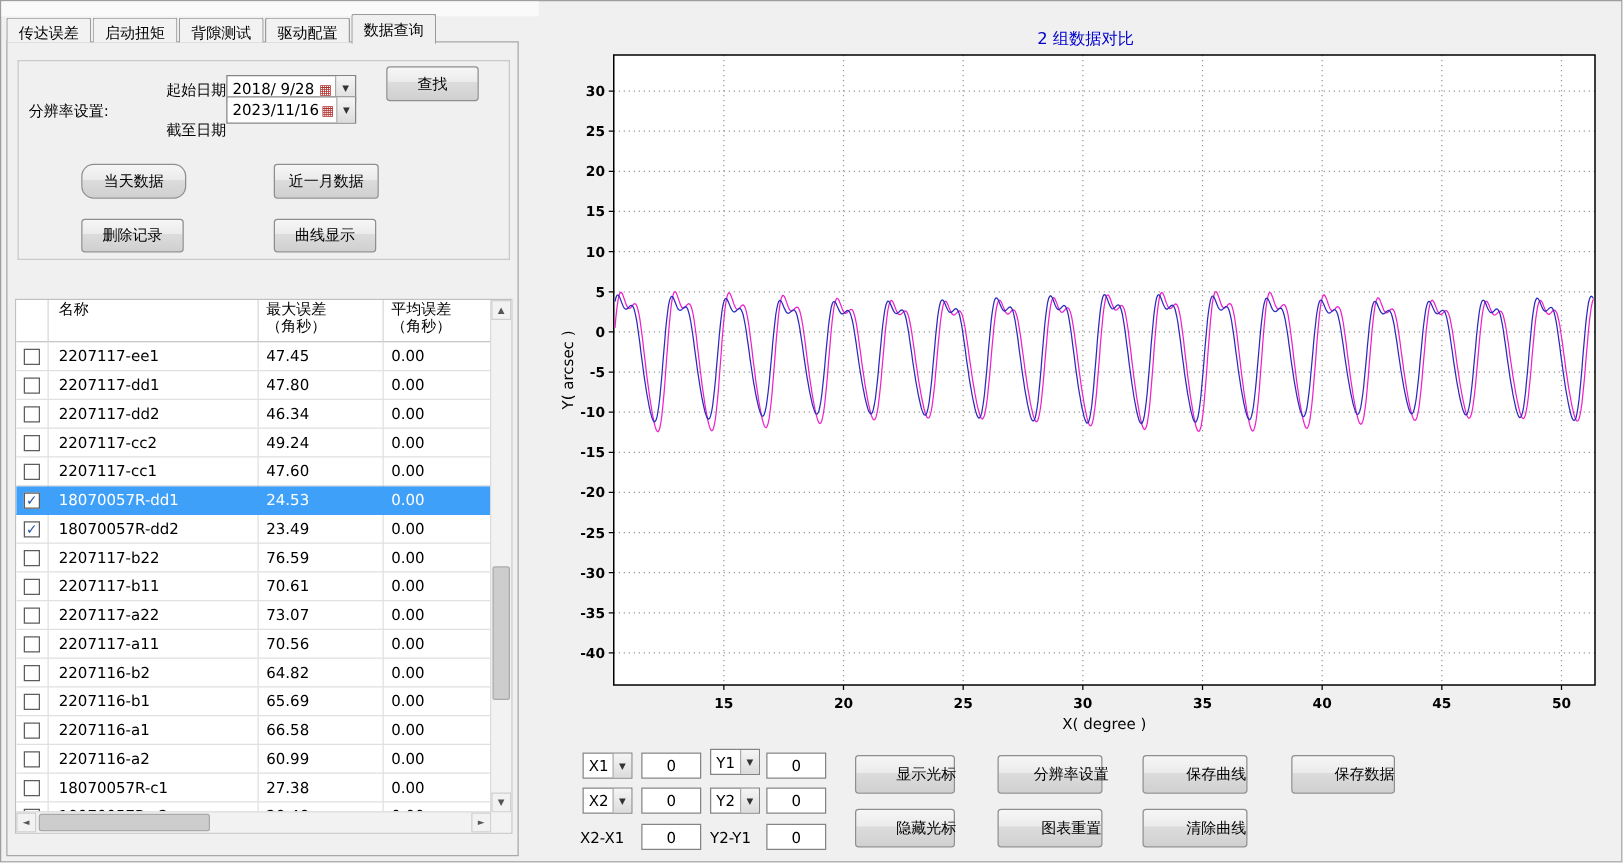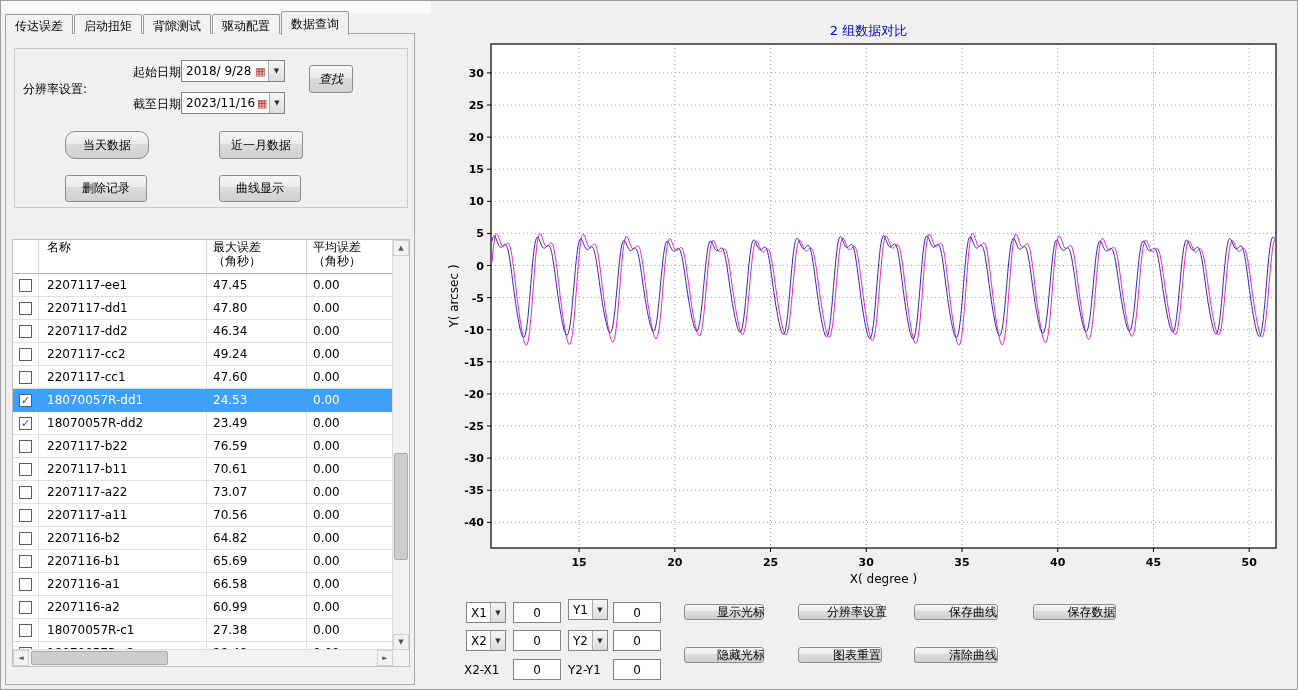--- a/index.html
+++ b/index.html
@@ -17,23 +17,23 @@
   
   .querybox{position:absolute;left:8px;top:14px;width:394px;height:160px;border:1px solid #c9c9c9;background:#f0f0f0;box-sizing:border-box;}
   .q-label{position:absolute;left:8px;top:32px;}
   .lbl-start{position:absolute;left:118px;top:15px;}
   .lbl-end{position:absolute;left:118px;top:47px;}
   .date{position:absolute;width:104px;height:22px;background:#fff;border:1px solid #848484;display:flex;align-items:center;box-sizing:border-box;cursor:pointer;}
   .date .txt{flex:1;padding-left:4px;white-space:nowrap;}
   .date .cal{width:15px;text-align:center;color:#b03030;font-size:11px;}
   .date .dd{width:15px;height:100%;display:flex;align-items:center;justify-content:center;border-left:1px solid #aaa;background:linear-gradient(#f5f5f5,#dcdcdc);font-size:7px;color:#333;}
   .date1{left:166px;top:11px;}
-  .date2{left:166px;top:43px;}
+  .date2{left:166px;top:28px;}
   .btn{display:flex;align-items:center;justify-content:center;border:1px solid #8e8e8e;border-radius:3px;background:linear-gradient(#f6f6f6,#ebebeb 45%,#dcdcdc 46%,#d0d0d0);color:#000;cursor:pointer;box-sizing:border-box;white-space:nowrap;}
-  .btn-search{position:absolute;left:294px;top:16px;width:44px;height:28px;font-style:italic;}
+  .btn-search{position:absolute;left:294px;top:4px;width:74px;height:28px;}
   .btn-today{position:absolute;left:50px;top:82px;width:84px;height:28px;border-radius:10px;}
   .btn-month{position:absolute;left:204px;top:82px;width:84px;height:28px;}
   .btn-del{position:absolute;left:50px;top:126px;width:82px;height:27px;}
   .btn-curve{position:absolute;left:204px;top:126px;width:82px;height:27px;}
 
   
   .tbl{position:absolute;left:6px;top:205px;width:398px;height:428px;background:#fff;border:1px solid #c0c0c0;box-sizing:border-box;}
   .tbl-main{position:absolute;left:0;top:0;right:16px;bottom:16px;overflow:hidden;}
   .thead{display:flex;height:33px;border-bottom:1px solid #b5b5b5;background:#fff;}
   .thead .hc{display:flex;flex-direction:column;align-items:flex-start;justify-content:flex-start;border-right:1px solid #d8d8d8;box-sizing:border-box;line-height:14px;}
@@ -66,21 +66,21 @@
   svg.chart text{font-family:"DejaVu Sans","Liberation Sans",sans-serif;fill:#000;}
   svg.chart .tick{font-size:11px;font-weight:bold;}
   svg.chart .axis{font-size:12px;}
 
   
   .combo{position:absolute;width:40px;height:21px;background:#fff;border:1px solid #848484;display:flex;align-items:center;box-sizing:border-box;cursor:pointer;}
   .combo .txt{flex:1;padding-left:4px;}
   .combo .dd{width:14px;height:100%;display:flex;align-items:center;justify-content:center;border-left:1px solid #aaa;background:linear-gradient(#f5f5f5,#dcdcdc);font-size:7px;color:#333;}
   .num{position:absolute;width:48px;height:21px;border:1px solid #848484;background:#fff;text-align:center;font-size:12px;box-sizing:border-box;font-family:"DejaVu Sans","Liberation Sans",sans-serif;padding:0;}
   .plain-lbl{position:absolute;white-space:nowrap;}
-  .cbtn{position:absolute;height:16px;padding-left:34px;}
+  .cbtn{position:absolute;height:31px;padding-left:34px;}
 </style>
 </head>
 <body>
 
 <div class="app">
   <div class="top-strip"></div>
 
   <div class="tabs">
       <div class="tab">传达误差</div>
       <div class="tab">启动扭矩</div>

